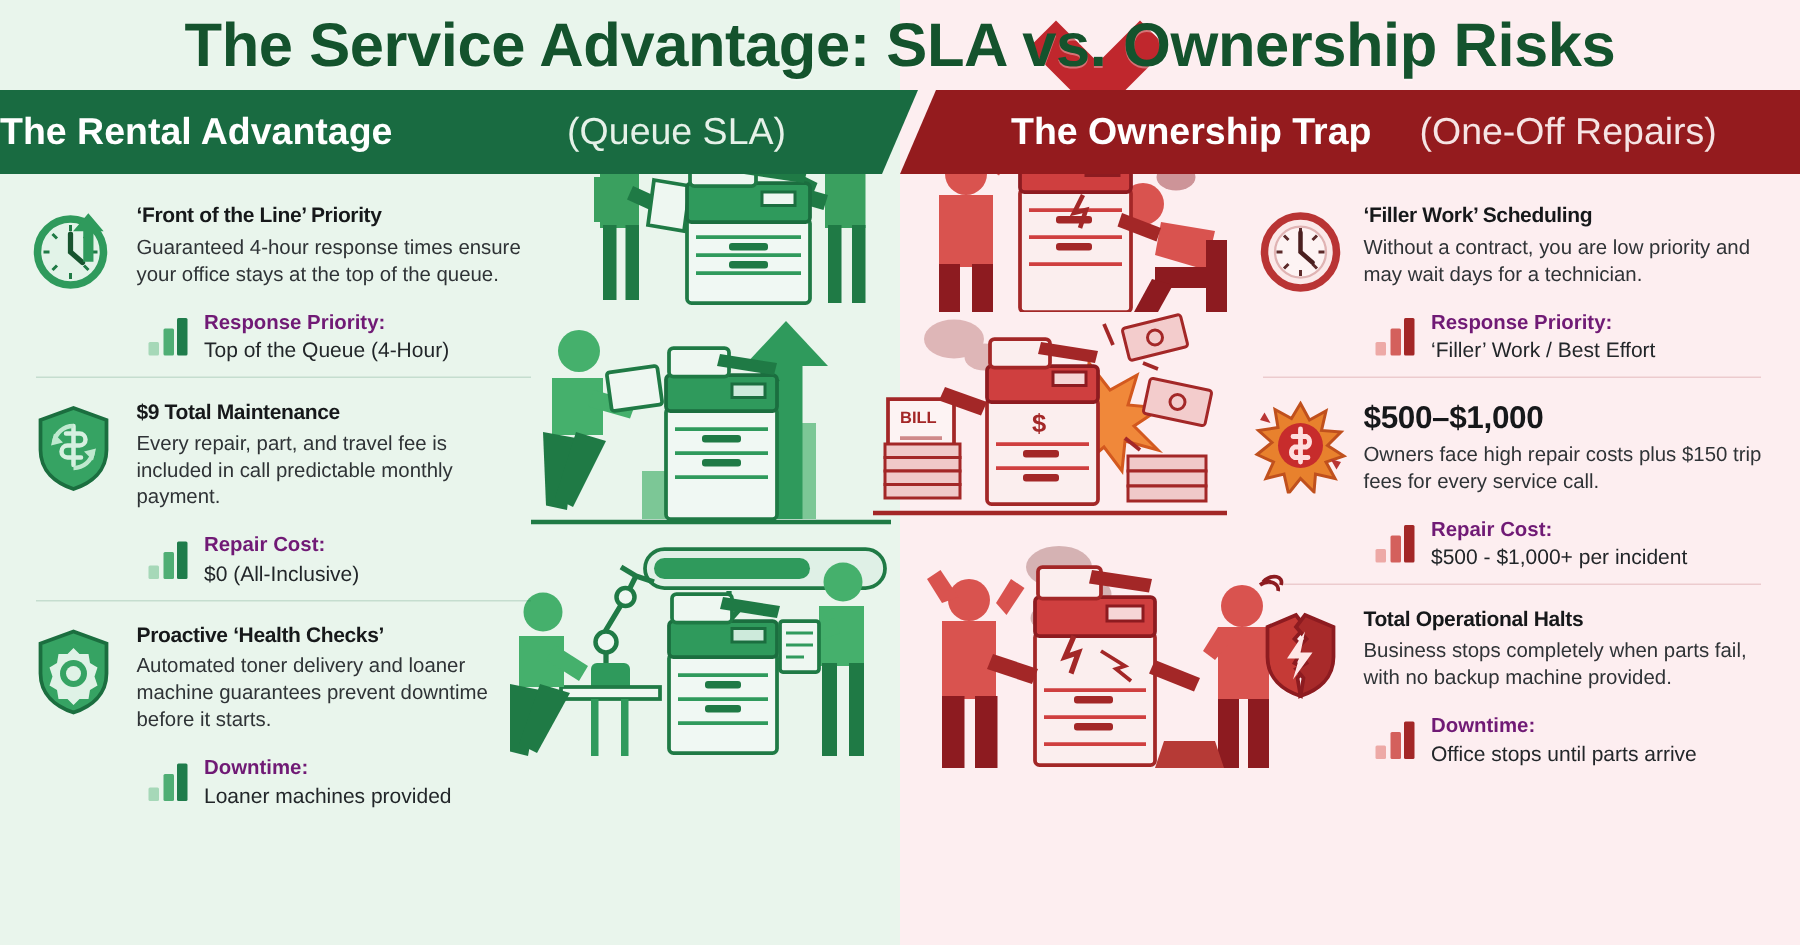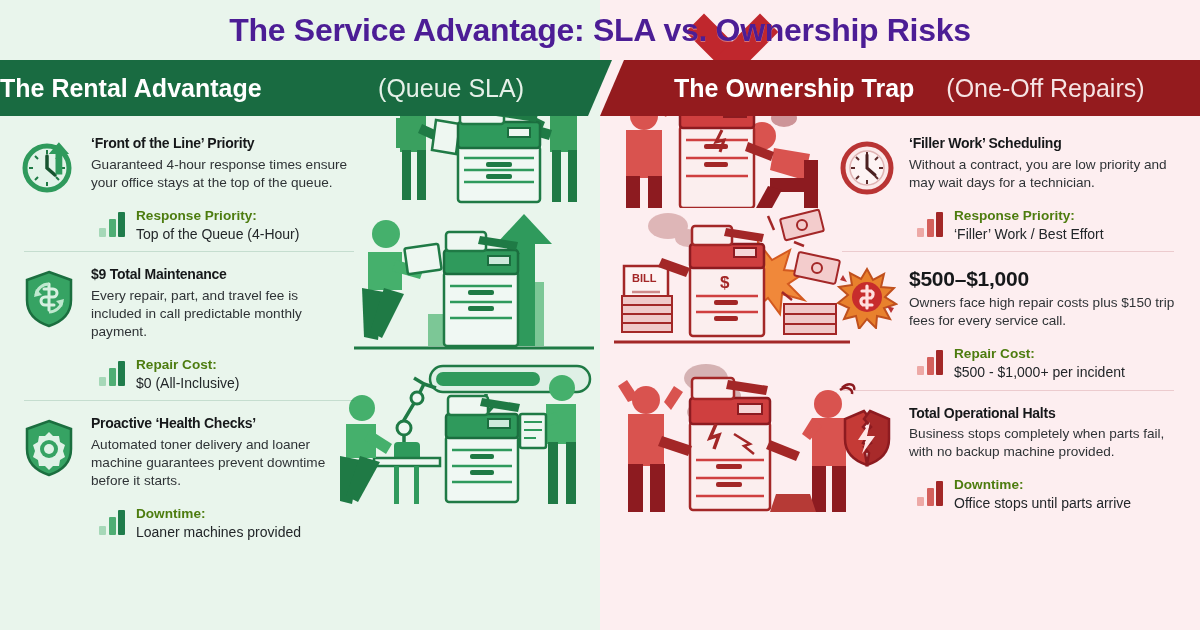--- a/index.html
+++ b/index.html
@@ -19,21 +19,21 @@
   .bg-top .tl { position:absolute; left:0;   top:0; width:600px; height:60px; background:#e9f5ec; }
   .bg-top .tr { position:absolute; left:600px; top:0; width:600px; height:60px; background:#fdeef0; }
 
   
   .title-bar {
     position:absolute; top:0; left:0; width:1200px; height:60px;
     display:flex; align-items:center; justify-content:center;
     z-index:6;
   }
   .title-text {
-    font-size:32px; font-weight:bold; color:#4c1d95;
+    font-size:41px; font-weight:bold; color:#14532d;
     letter-spacing:-0.3px; white-space:nowrap;
     text-shadow:0 1px 0 rgba(255,255,255,.35);
   }
 
   
   .banner-wrap { position:absolute; top:60px; left:0; width:1200px; height:56px; z-index:5; }
   .banner {
     position:absolute; top:0; height:56px;
     display:flex; align-items:center;
   }
@@ -82,32 +82,32 @@
     color:#2f3336; max-width:260px;
   }
 
   .stat { display:flex; align-items:center; gap:9px; margin-top:13px; padding-left:8px; }
   .stat-bars { flex:0 0 auto; width:28px; height:26px; display:flex; align-items:flex-end; gap:2.5px; }
   .stat-bars i { display:block; width:7px; border-radius:1px; }
   .sb1 { height:9px;  } .sb2 { height:18px; } .sb3 { height:25px; }
   .g .sb1 { background:#a6d8b8; } .g .sb2 { background:#4fae74; } .g .sb3 { background:#1f7c4b; }
   .r .sb1 { background:#eda9a6; } .r .sb2 { background:#d4605c; } .r .sb3 { background:#a32727; }
   .stat-txt { line-height:1.2; }
-  .stat-label { font-size:13.6px; font-weight:bold; color:#4d7c0f; }
+  .stat-label { font-size:13.6px; font-weight:bold; color:#701a75; }
   .stat-value { font-size:14px; color:#222629; }
 
   
   .illus { position:absolute; z-index:3; }
   .illus svg { display:block; }
 
   .il-l1 { left:372px; top:72px; }
   .il-l2 { left:338px; top:208px; }
   .il-l3 { left:338px; top:358px; }
   .il-r1 { left:608px; top:8px; }
-  .il-r2 { left:606px; top:200px; }
+  .il-r2 { left:574px; top:200px; }
   .il-r3 { left:606px; top:362px; }
 </style>
 </head>
 <body>
 
 <div id="stage">
 
   <div class="bg-top">
     <div class="tl"></div>
     <div class="tr"></div>

